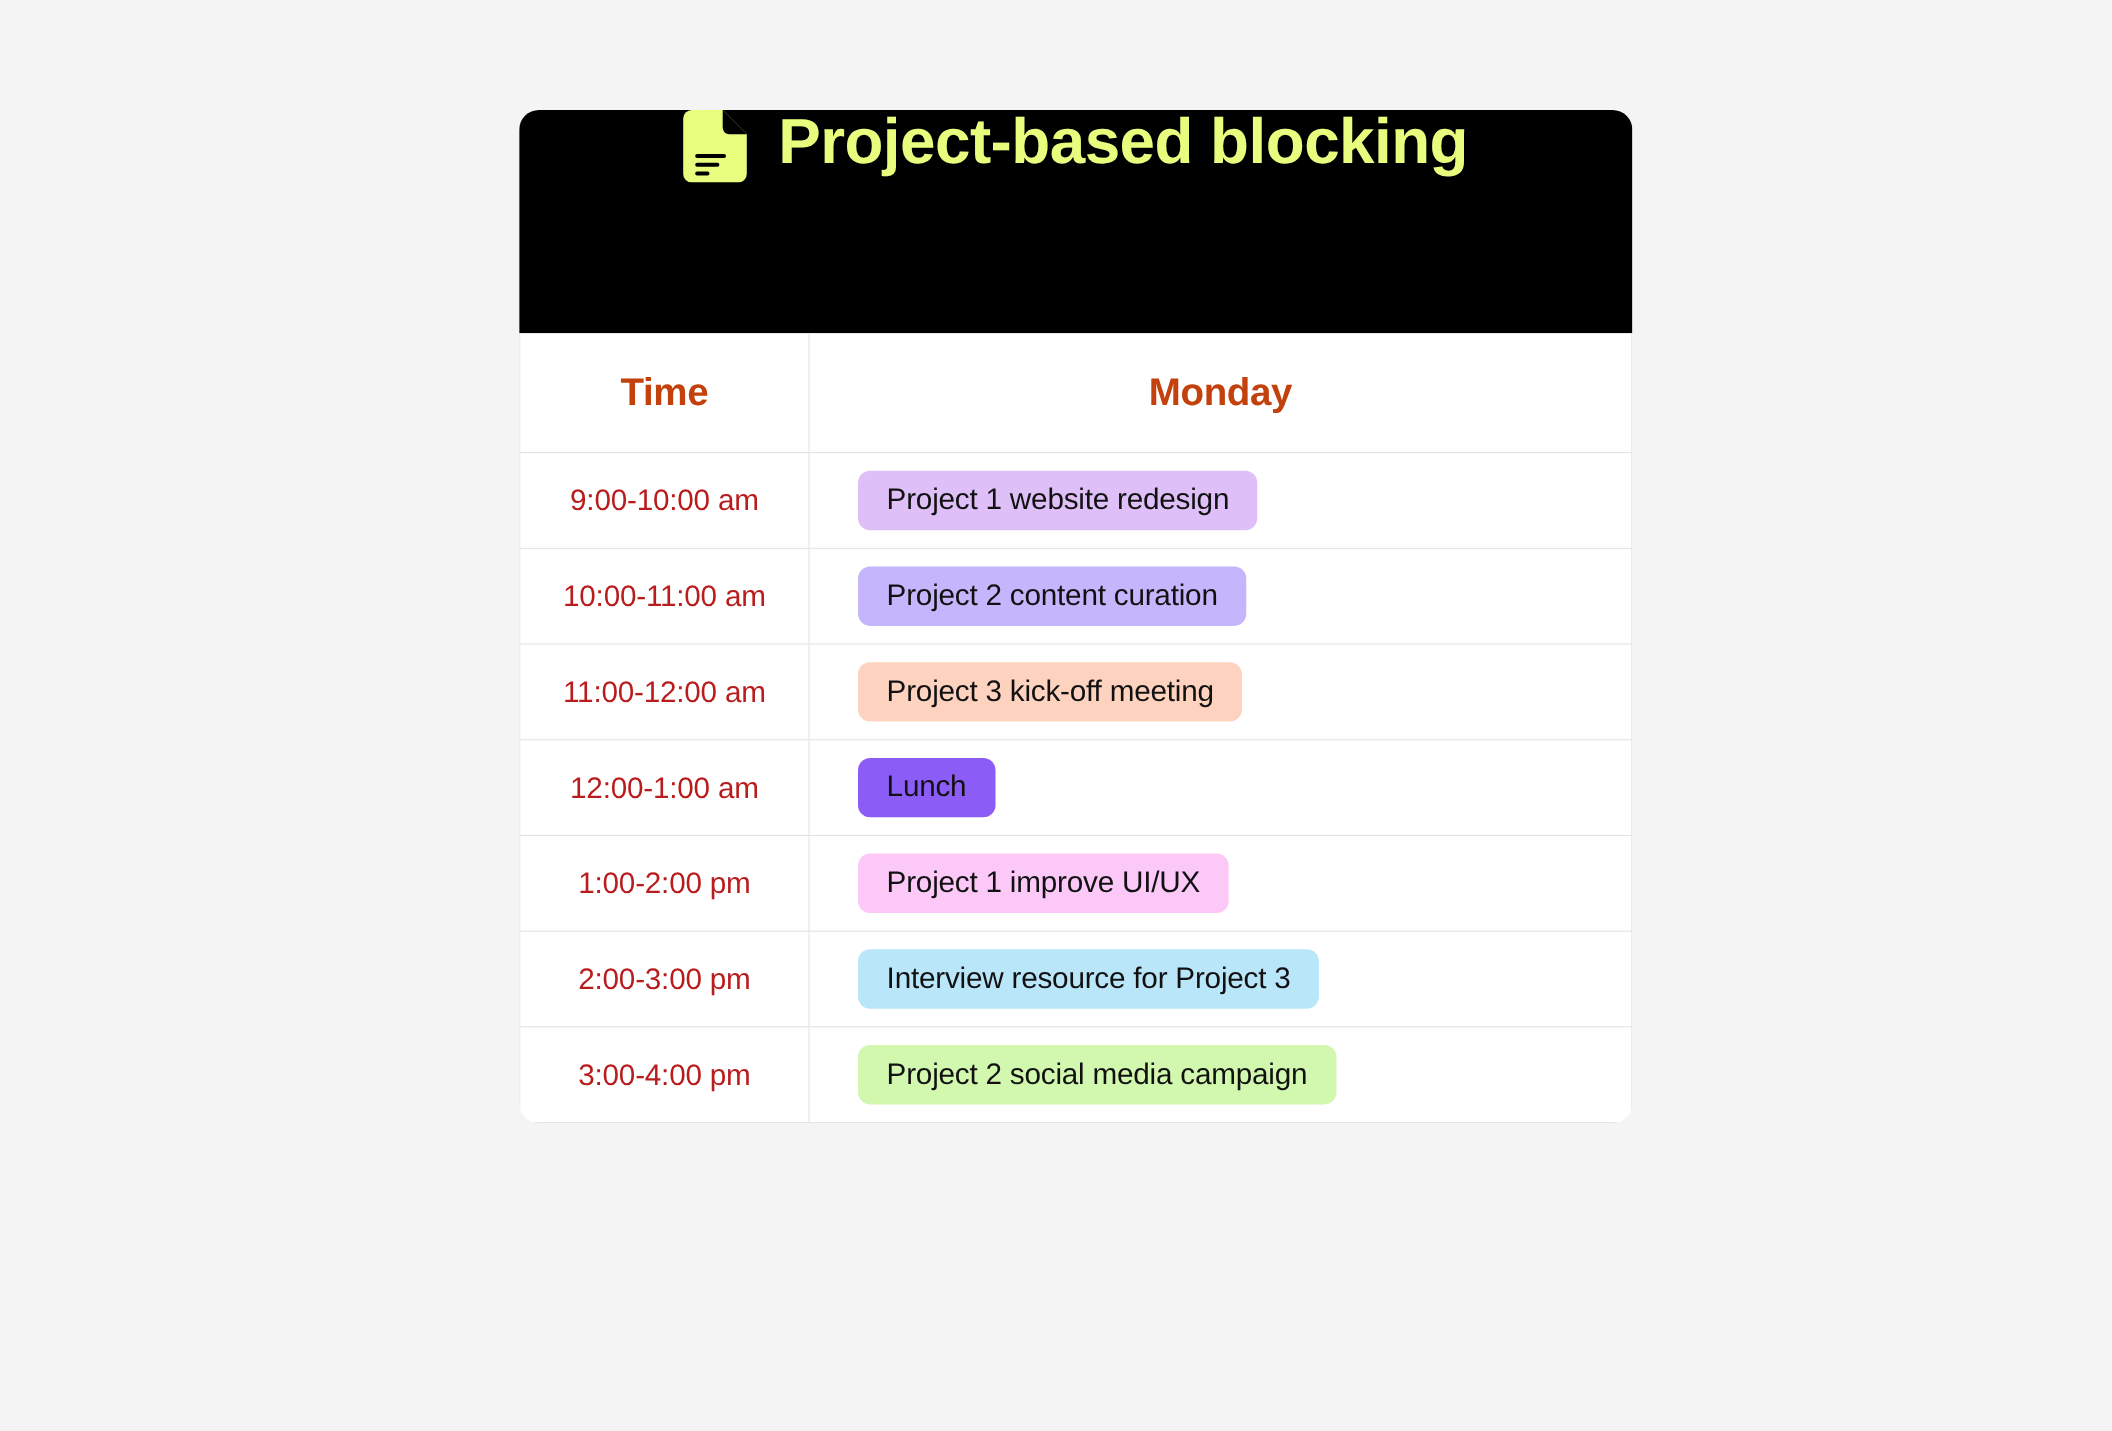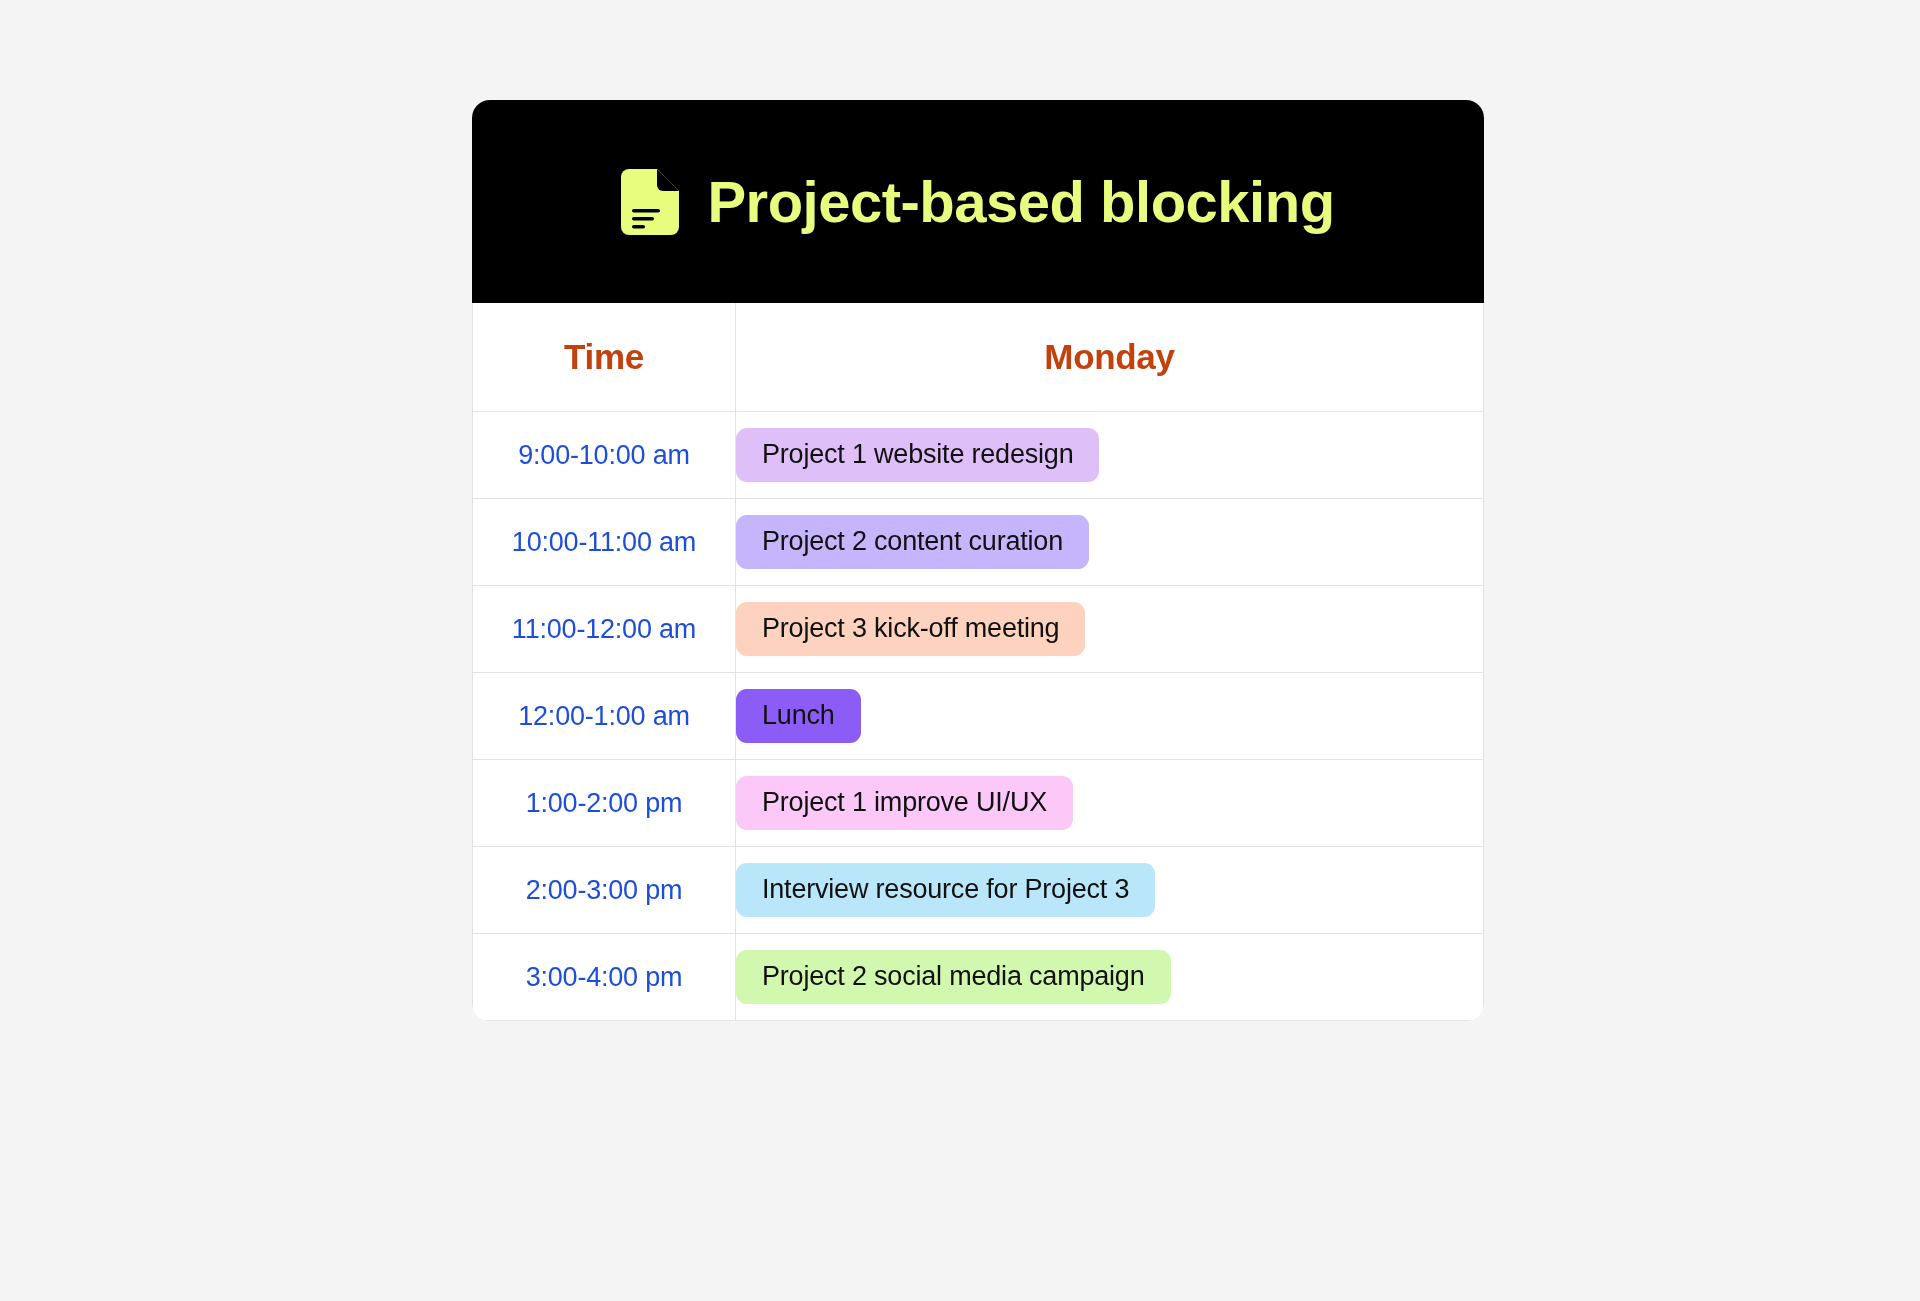--- a/index.html
+++ b/index.html
@@ -31,21 +31,21 @@
     border-radius: 18px;
     background: #ffffff;
     overflow: hidden;
   }
 
   
   .card-header {
     background: #000000;
     height: 203px;
     display: flex;
-    align-items: center;
+    align-items: flex-start;
     justify-content: center;
     gap: 28px;
     padding: 0 40px;
     box-sizing: border-box;
   }
 
   .doc-icon {
     width: 58px;
     height: 66px;
     flex: none;
@@ -90,40 +90,41 @@
     font-size: 35px;
     font-weight: bold;
     color: #c2410c;
     letter-spacing: -0.3px;
   }
 
   .time-cell {
     height: 86px;
     text-align: center;
     font-size: 27px;
-    color: #1d4ed8;
+    color: #b91c1c;
     letter-spacing: -0.2px;
     white-space: nowrap;
   }
 
   .event-cell {
     height: 86px;
     padding-left: 18px;
     padding-right: 18px;
   }
 
   .chip {
     display: inline-block;
     border-radius: 11px;
     padding: 12px 26px;
     font-size: 27px;
     color: #111111;
     letter-spacing: -0.2px;
     white-space: nowrap;
     line-height: 1.1;
+    margin-left: 44px;
   }
 
   
   .sched-table tr:last-child td:first-child { border-bottom-left-radius: 18px; }
   .sched-table tr:last-child td:last-child  { border-bottom-right-radius: 18px; }
 </style>
 </head>
 <body>
 
 <div class="page">

